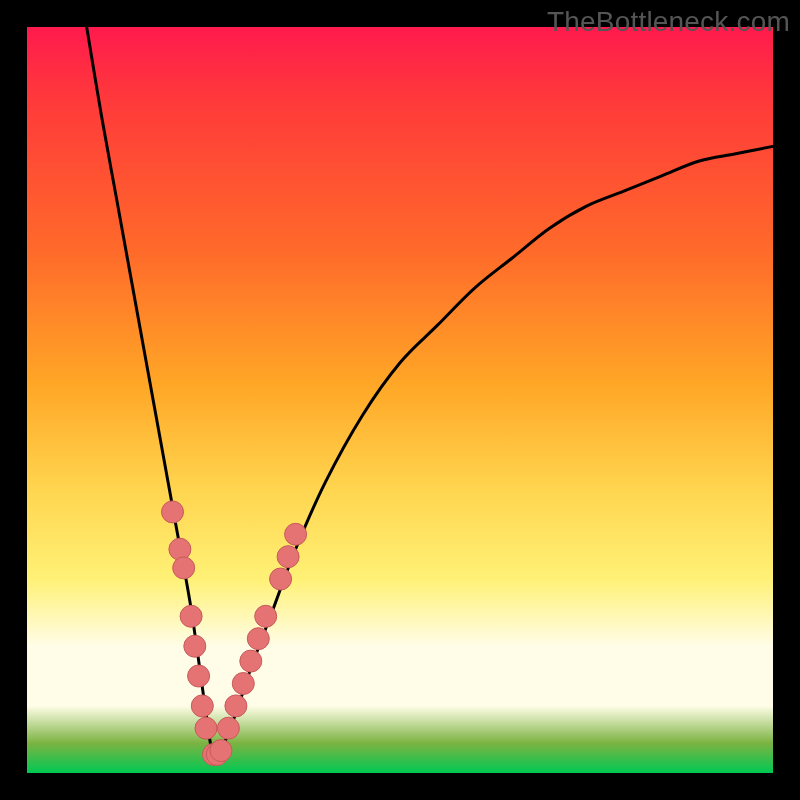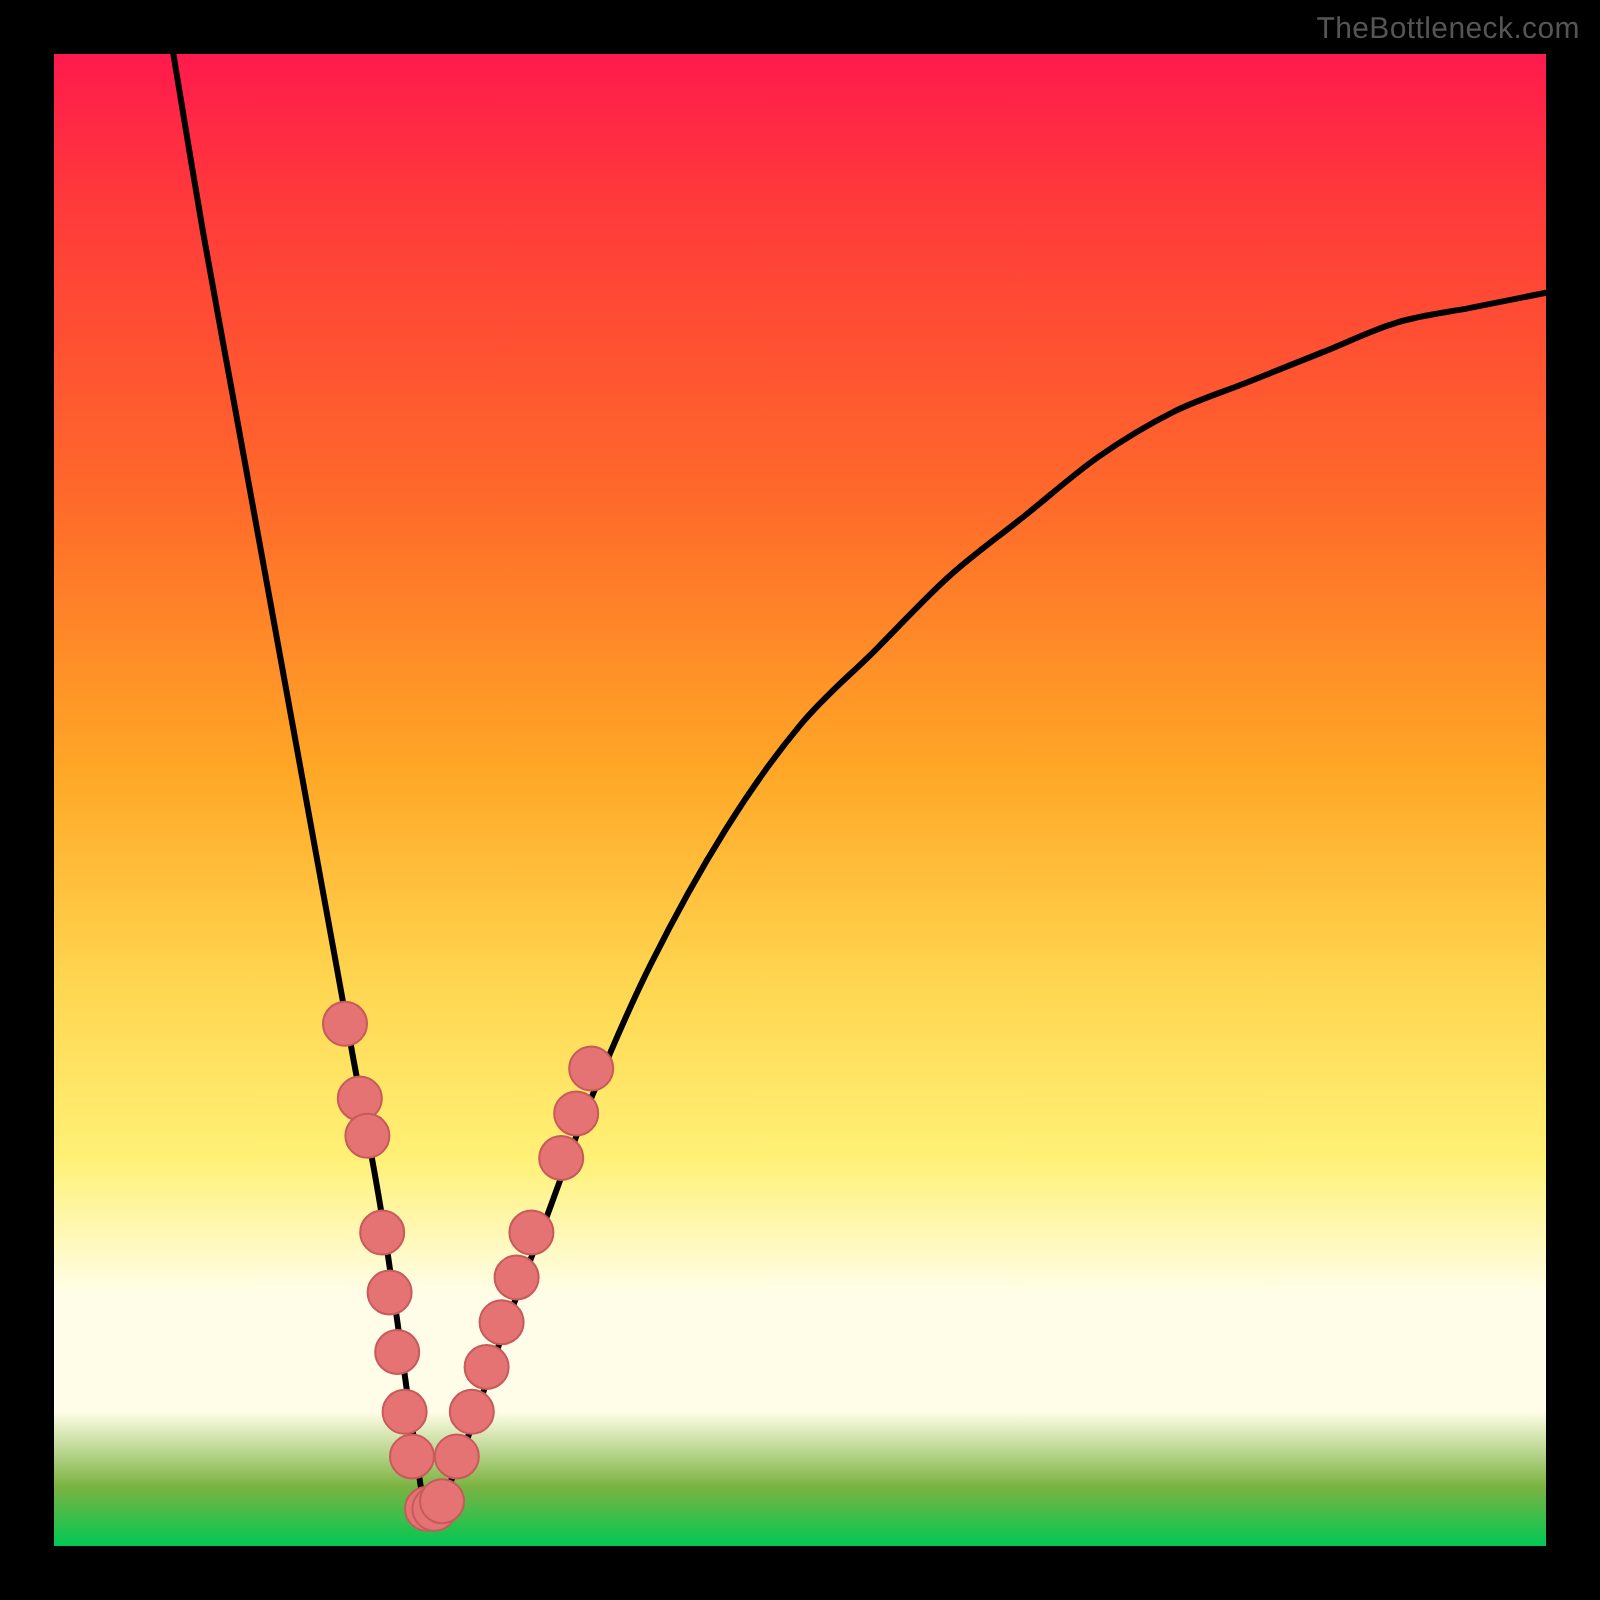--- a/index.html
+++ b/index.html
@@ -38,21 +38,21 @@
       #fffde7 91%,
       #7cb342 96%,
       #00c853 100%
     );
   }
   .attribution {
     position: absolute;
     top: 6px;
     right: 10px;
     color: #555;
-    font-size: 15px;
+    font-size: 28px;
     font-weight: 500;
     letter-spacing: 0.2px;
     user-select: none;
   }
   svg.curve {
     position: absolute;
     left: 0;
     top: 0;
     width: 746px;
     height: 746px;

